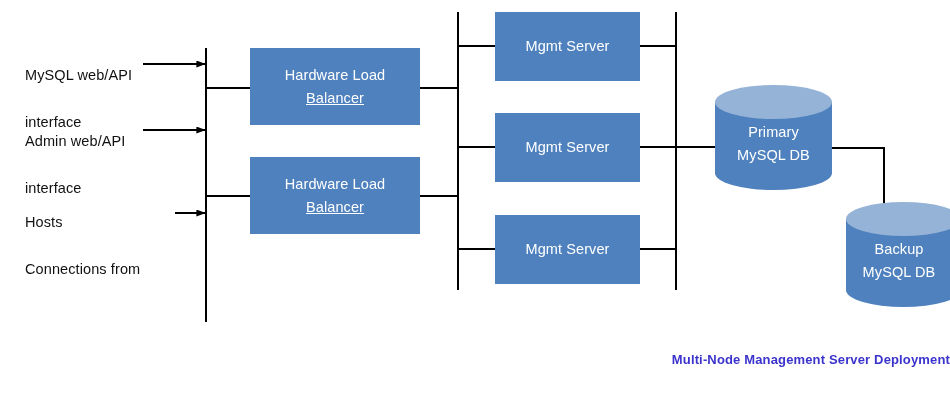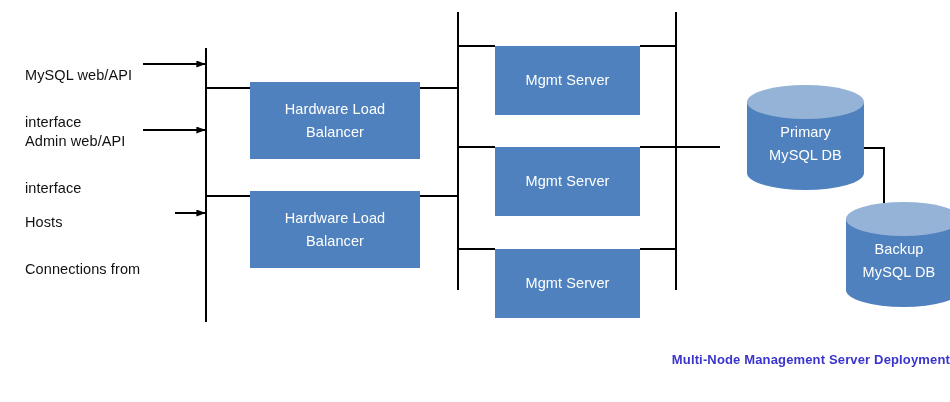--- a/index.html
+++ b/index.html
@@ -29,23 +29,22 @@
     background: #4E81BD;
     color: #ffffff;
     display: flex;
     flex-direction: column;
     align-items: center;
     justify-content: center;
     font-size: 14.5px;
     line-height: 1.55;
     text-align: left;
     letter-spacing: 0.1px;
-    margin-top: 34px;
   }
-  .node-box .line2 { display: block; }
+  .node-box .line2 { display: block; text-decoration: underline; }
 
   .cyl {
     position: absolute;
   }
   .cyl-label {
     position: absolute;
     left: 0;
     right: 0;
     color: #ffffff;
     font-size: 14.5px;
@@ -152,21 +151,21 @@
   </div>
 
   <div class="node-box" style="left:495px; top:113px; width:145px; height:69px;">
     <span>Mgmt Server</span>
   </div>
 
   <div class="node-box" style="left:495px; top:215px; width:145px; height:69px;">
     <span>Mgmt Server</span>
   </div>
 
-  <div class="cyl" style="left:715px; top:85px; width:117px; height:105px;margin-left:32px;">
+  <div class="cyl" style="left:715px; top:85px; width:117px; height:105px;">
     <svg width="117" height="105" viewBox="0 0 117 105">
       <path d="M0,17 L0,88 A58.5,17 0 0 0 117,88 L117,17 Z" fill="#4E81BD"></path>
       <ellipse cx="58.5" cy="17" rx="58.5" ry="17" fill="#95B3D7"></ellipse>
     </svg>
     <div class="cyl-label" style="top:36px;">Primary</div>
     <div class="cyl-label" style="top:59px;">MySQL DB</div>
   </div>
 
   <div class="cyl" style="left:822px; top:202px; width:130px; height:105px;padding-left:24px;">
     <svg width="115" height="105" viewBox="0 0 115 105">

